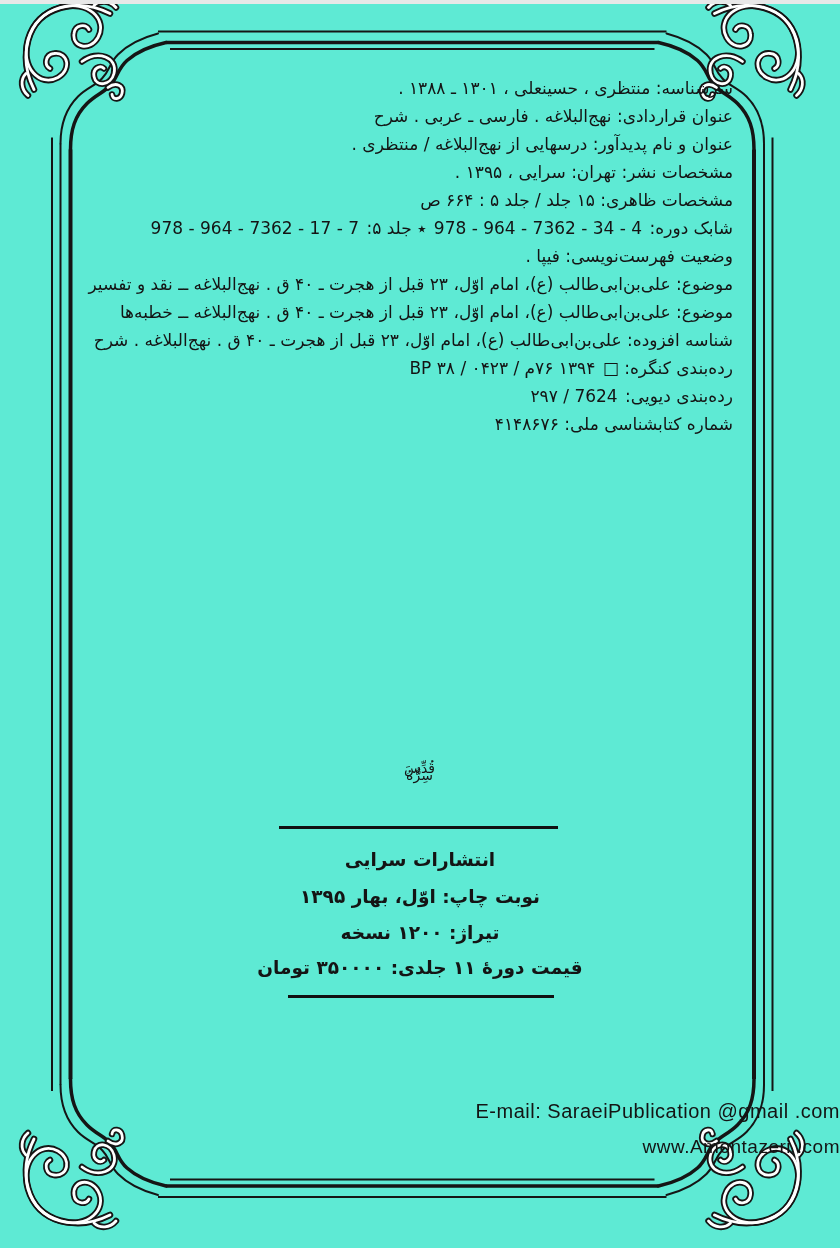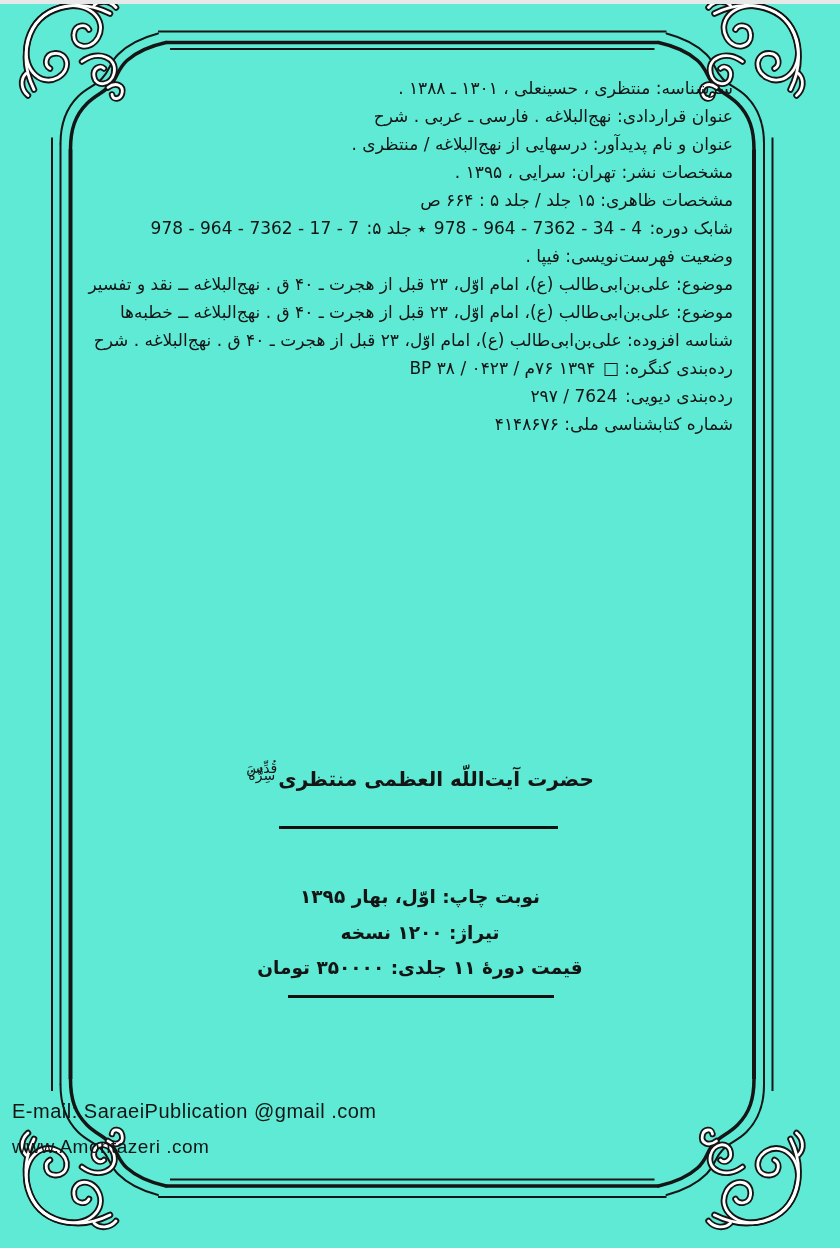--- a/index.html
+++ b/index.html
@@ -18,21 +18,21 @@
   .center-line{
     position:absolute;left:0;right:0;text-align:center;direction:rtl;
     white-space:nowrap;
   }
   .title-line{font-size:21.5px;font-weight:bold;}
   .author-line{font-size:20px;font-weight:bold;}
   .pub-line{font-size:18.5px;font-weight:bold;}
   .addr-line{font-size:17.5px;font-weight:bold;}
   .phone-line{font-size:17.5px;font-weight:bold;}
   .latin-line{
-    position:absolute;left:12px;right:0;text-align:left;direction:ltr;
+    position:absolute;left:0;right:0;text-align:right;direction:ltr;
     font-family:"Liberation Sans",sans-serif;letter-spacing:.5px;
   }
   .email-line{font-size:20px;}
   .web-line{font-size:19px;}
   .rule{position:absolute;height:3px;background:#111;}
   .seal{
     display:inline-block;vertical-align:6px;margin-right:1px;
     font-size:14px;line-height:7px;font-weight:normal;
   }
   .seal span{display:block;}
@@ -125,25 +125,26 @@
     <div class="bline" style="top:379px">
       <span>رده‌بندی دیویی:</span>
       <span class="ltrnum">۲۹۷ / 7624</span>
     </div>
 
     <div class="bline" style="top:407px">شماره کتابشناسی ملی:  ۴۱۴۸۶۷۶</div>
   </div>
 
 
   <div class="center-line author-line" style="top:761px">
-    <span>حضرت آیت‌اللّه العظمی منتظری</span><span class="seal"><span>قُدِّسَ</span><span>سِرُّهُ</span></span>
+    <span class="seal"><span>قُدِّسَ</span><span>سِرُّهُ</span></span>
   </div>
 
   <div class="rule" style="top:822px;left:279px;width:279px"></div>
 
+  <div class="center-line pub-line" style="top:845px">انتشارات سرایی</div>
   <div class="center-line pub-line" style="top:882px">نوبت چاپ:  اوّل، بهار ۱۳۹۵</div>
   <div class="center-line pub-line" style="top:918px">تیراژ:  ۱۲۰۰ نسخه</div>
   <div class="center-line pub-line" style="top:953px">قیمت دورهٔ ۱۱ جلدی:  ۳۵۰۰۰۰ تومان</div>
 
   <div class="rule" style="top:991px;left:288px;width:266px"></div>
 
 
   <div class="latin-line email-line" style="top:1096px">
     <span>E-mail:</span>
     <span>SaraeiPublication @gmail .com</span>

